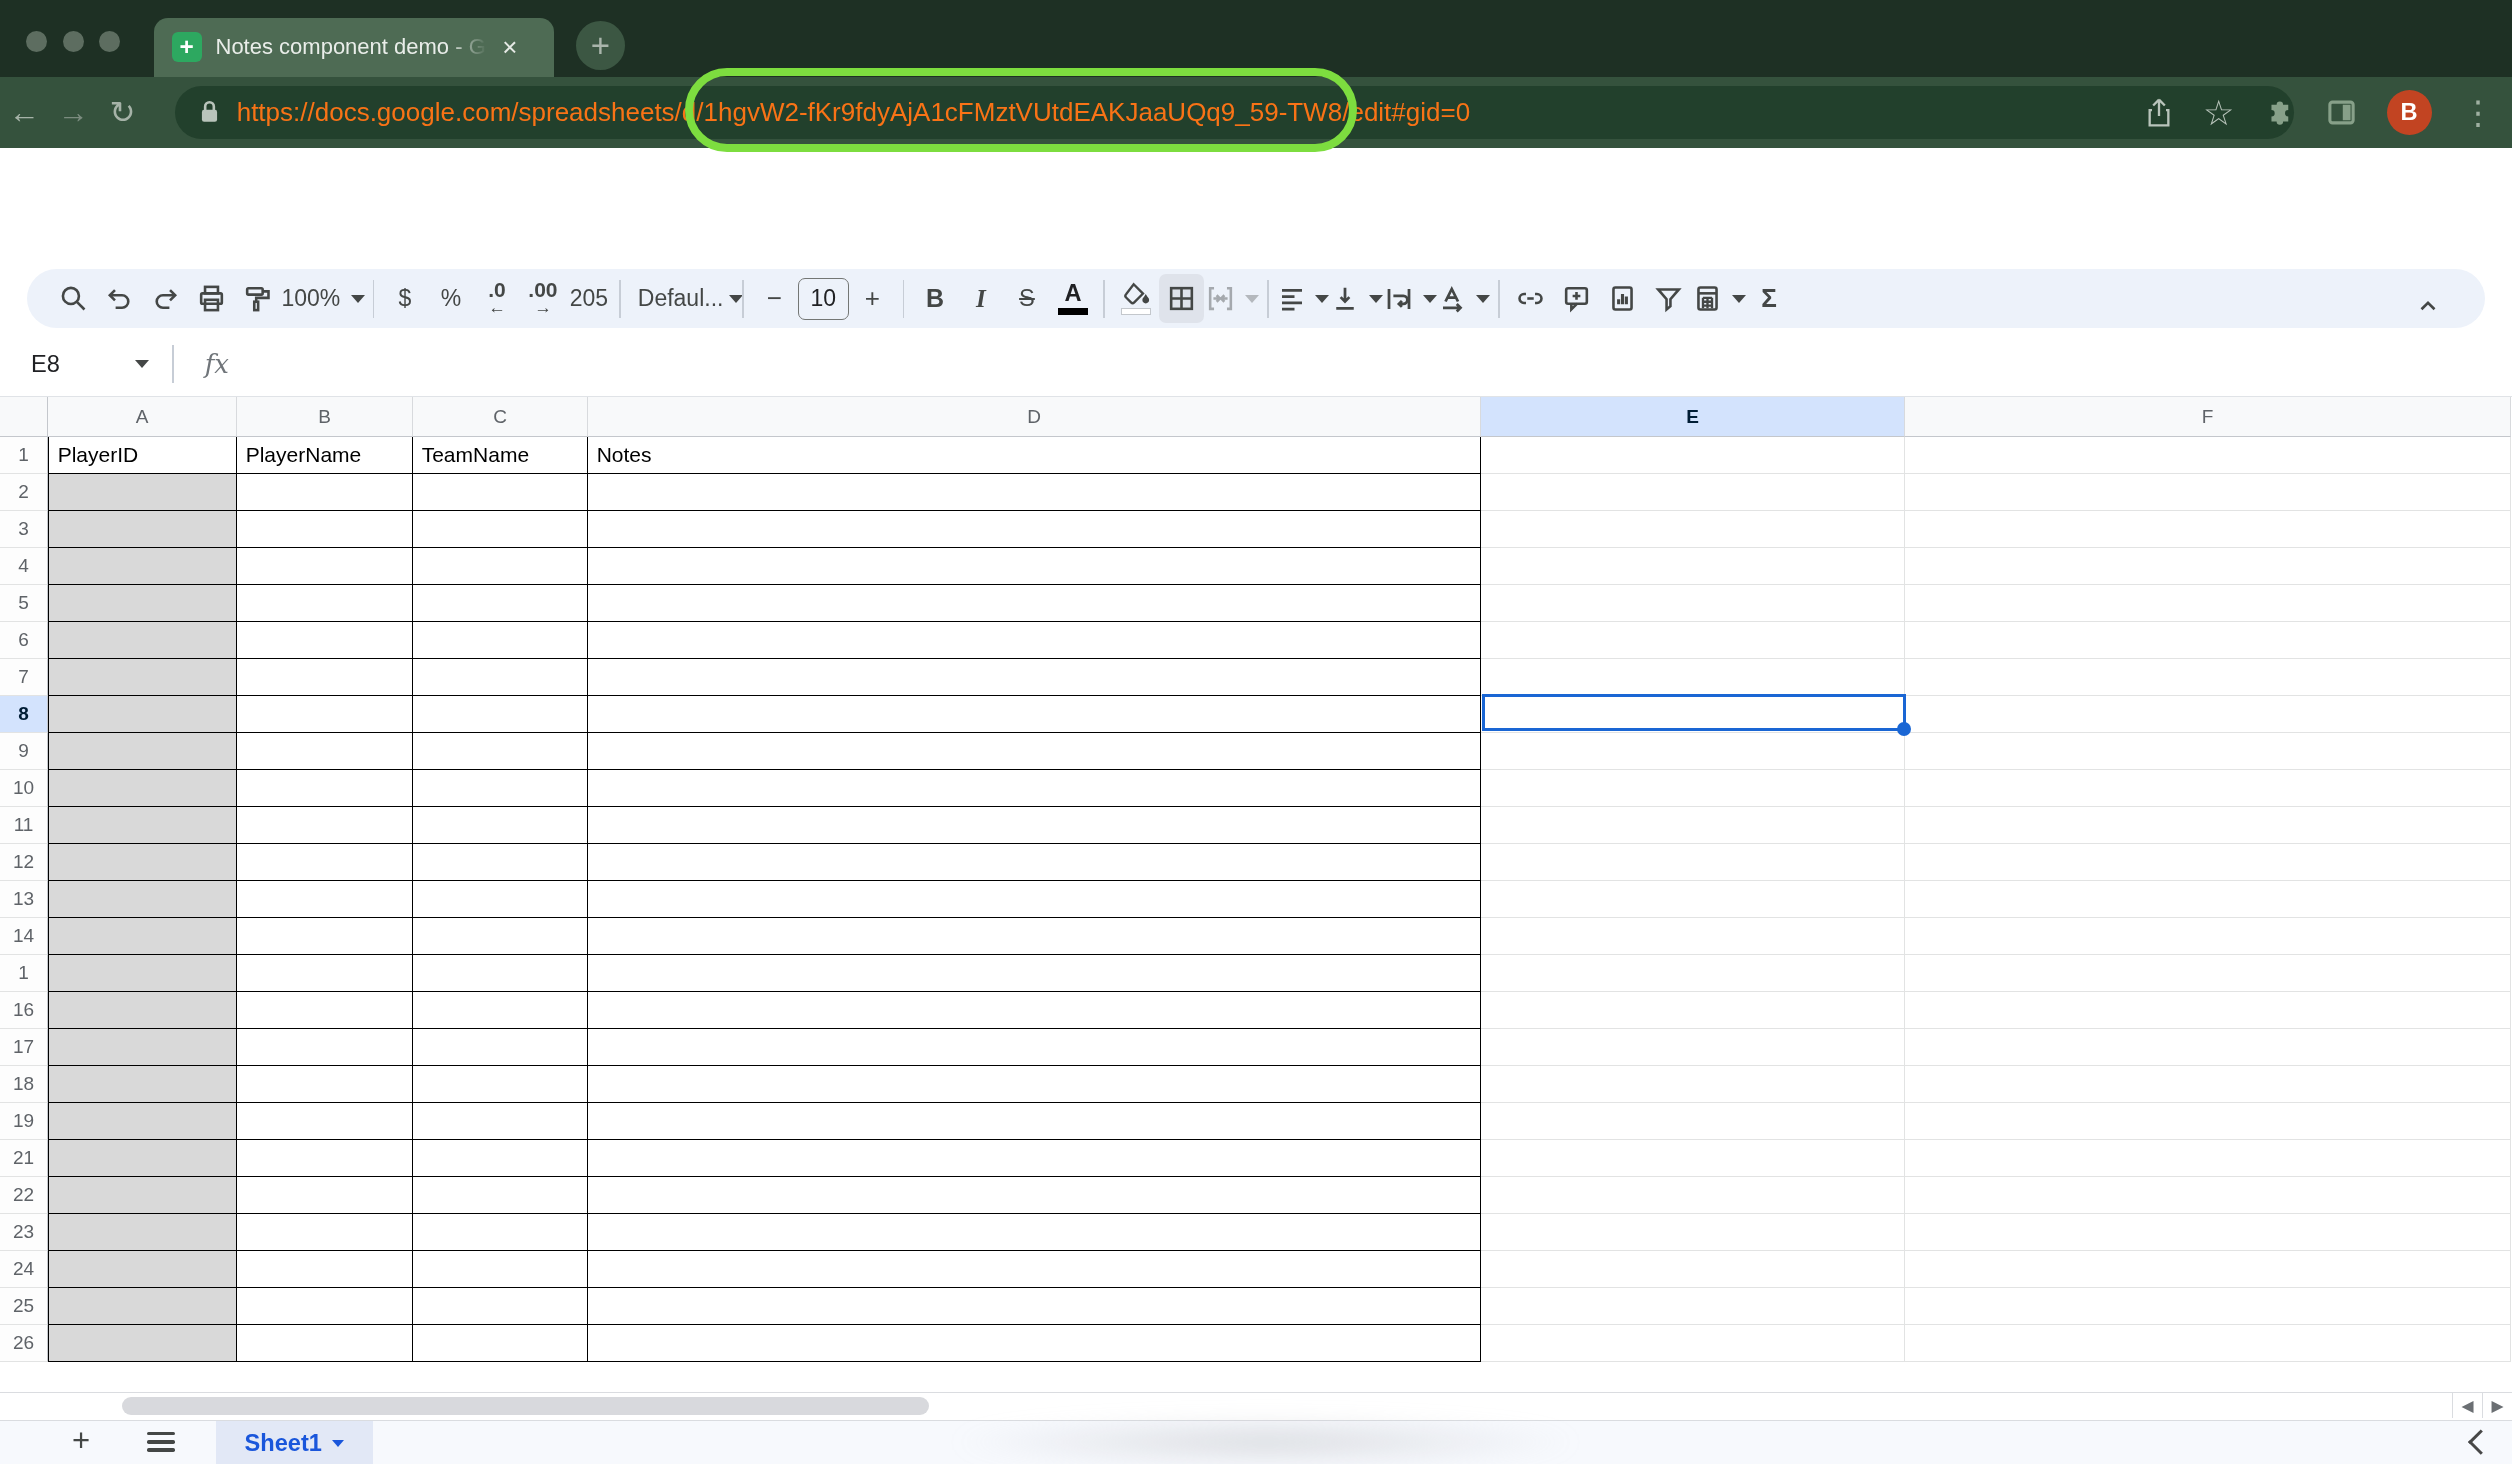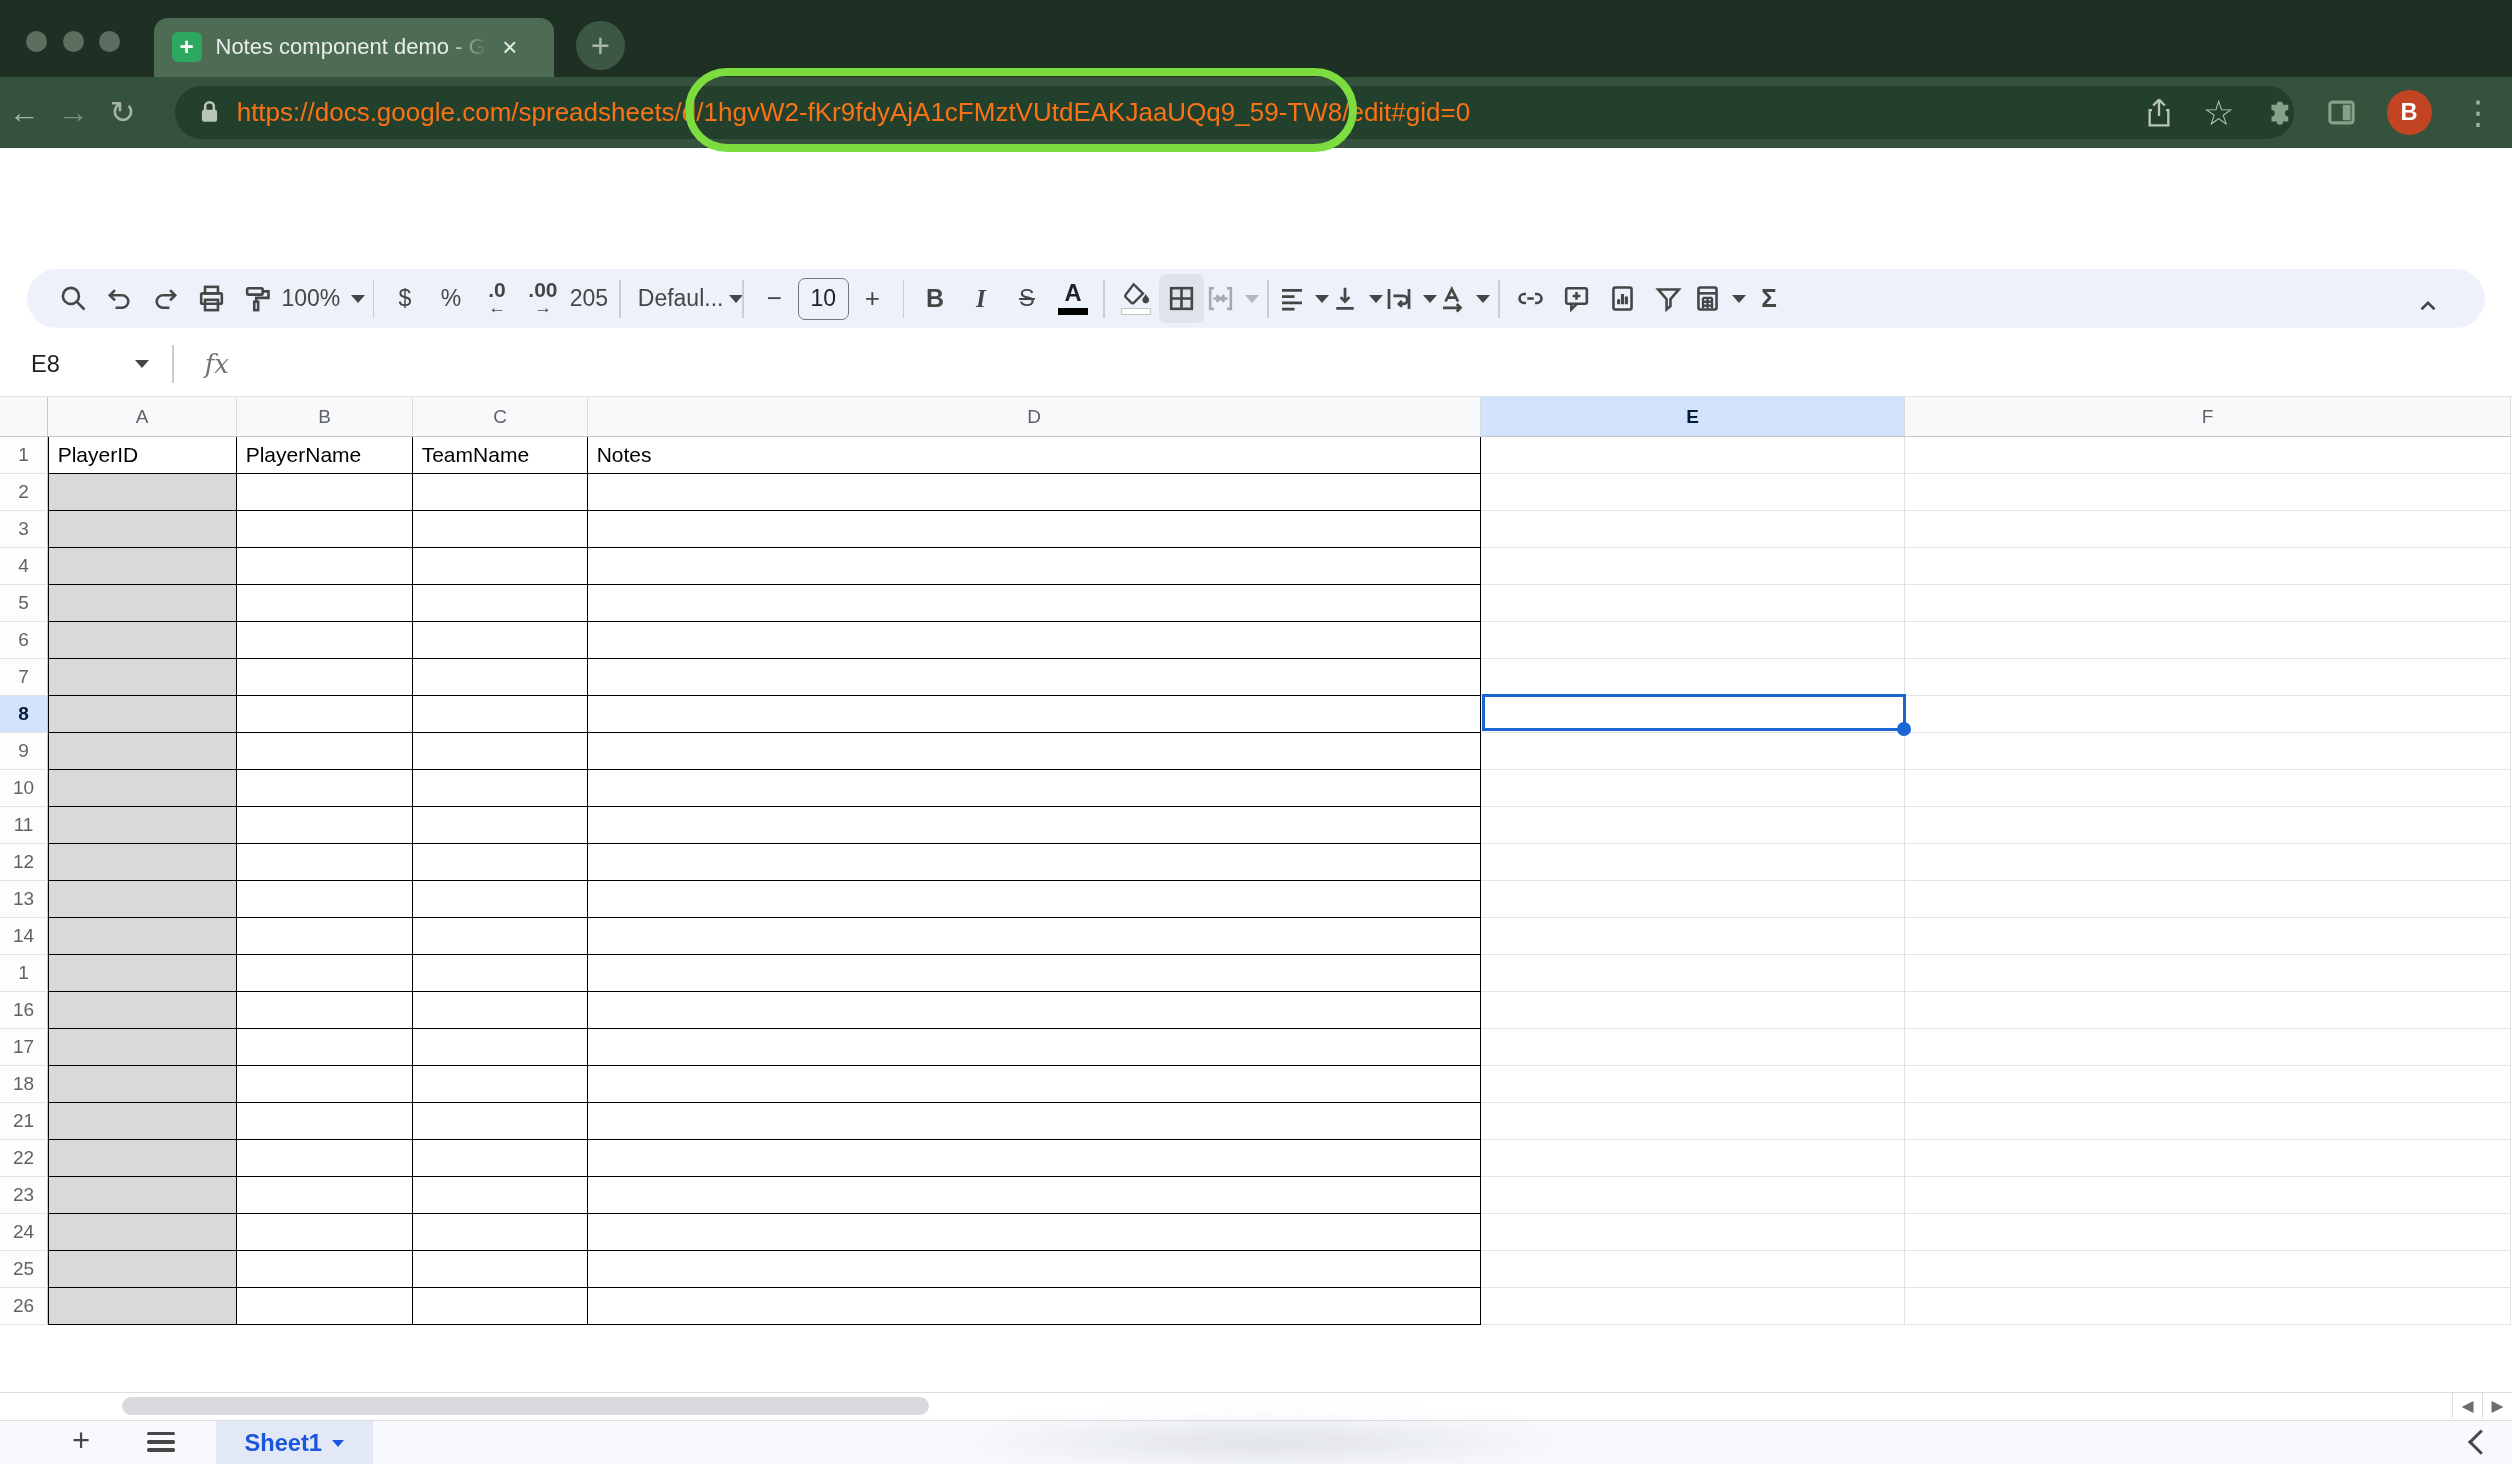--- a/index.html
+++ b/index.html
@@ -576,20 +576,29 @@
       <div class="g-row">
         <div class="row-h">18</div>
         <div class="cell tbl first grayfill" style="width: 189px;"></div>
         <div class="cell tbl" style="width: 176px;"></div>
         <div class="cell tbl" style="width: 175px;"></div>
         <div class="cell tbl" style="width: 893px;"></div>
         <div class="cell" style="width: 424px;"></div>
         <div class="cell" style="width: 606px;"></div>
       </div>
       <div class="g-row">
+        <div class="row-h">19</div>
+        <div class="cell tbl first grayfill" style="width: 189px;"></div>
+        <div class="cell tbl" style="width: 176px;"></div>
+        <div class="cell tbl" style="width: 175px;"></div>
+        <div class="cell tbl" style="width: 893px;"></div>
+        <div class="cell" style="width: 424px;"></div>
+        <div class="cell" style="width: 606px;"></div>
+      </div>
+      <div class="g-row">
         <div class="row-h">21</div>
         <div class="cell tbl first grayfill" style="width: 189px;"></div>
         <div class="cell tbl" style="width: 176px;"></div>
         <div class="cell tbl" style="width: 175px;"></div>
         <div class="cell tbl" style="width: 893px;"></div>
         <div class="cell" style="width: 424px;"></div>
         <div class="cell" style="width: 606px;"></div>
       </div>
       <div class="g-row">
         <div class="row-h">22</div>

